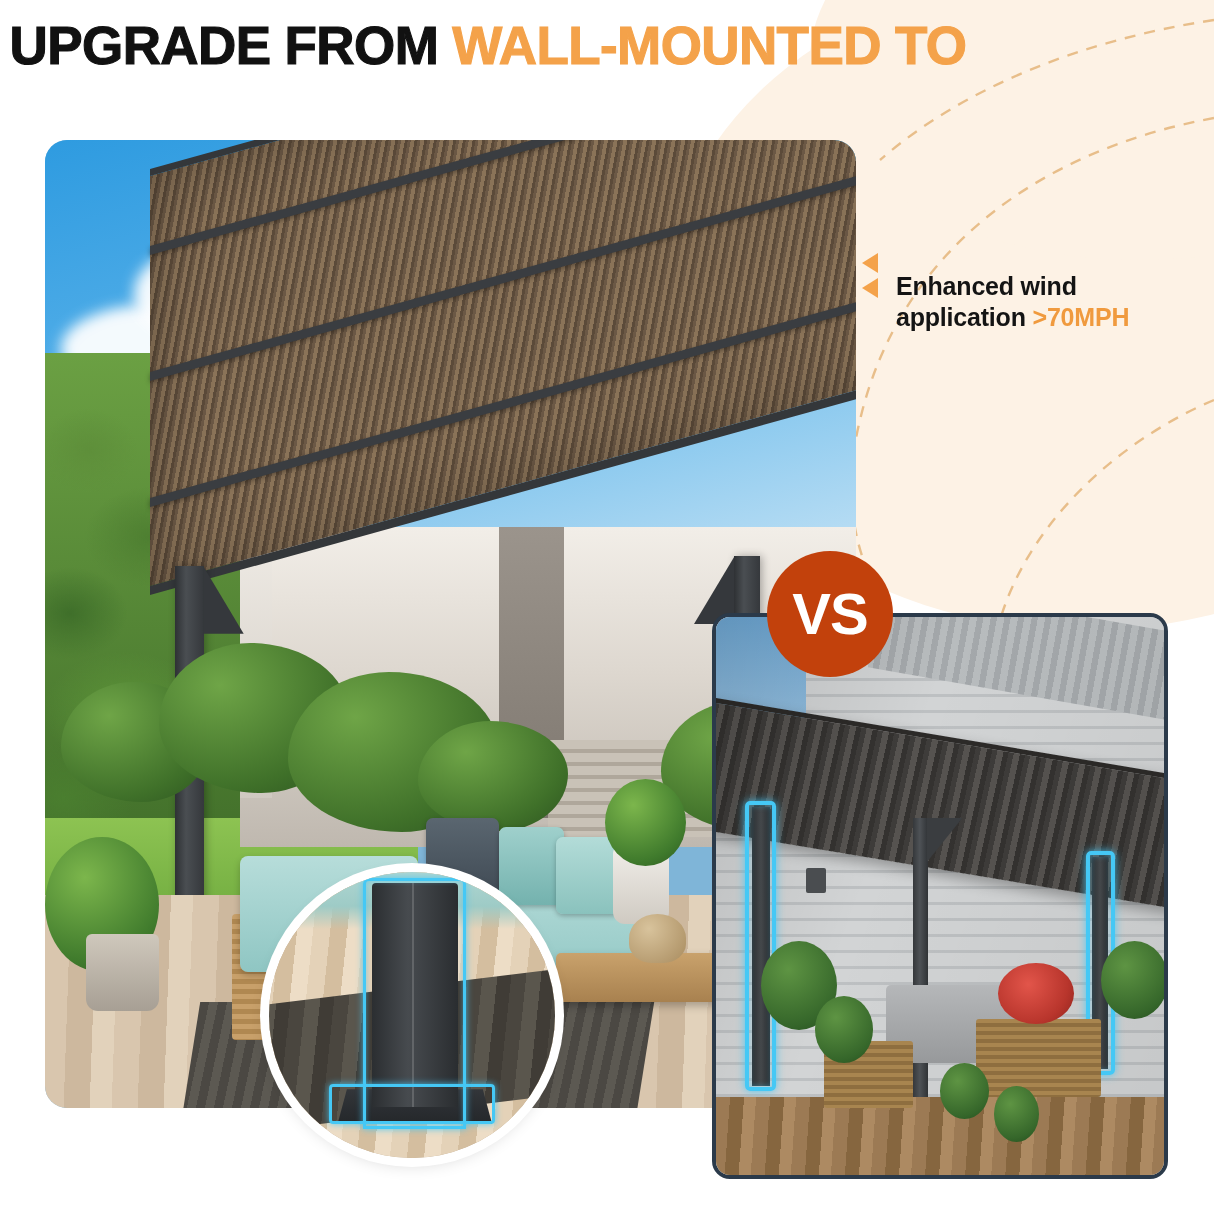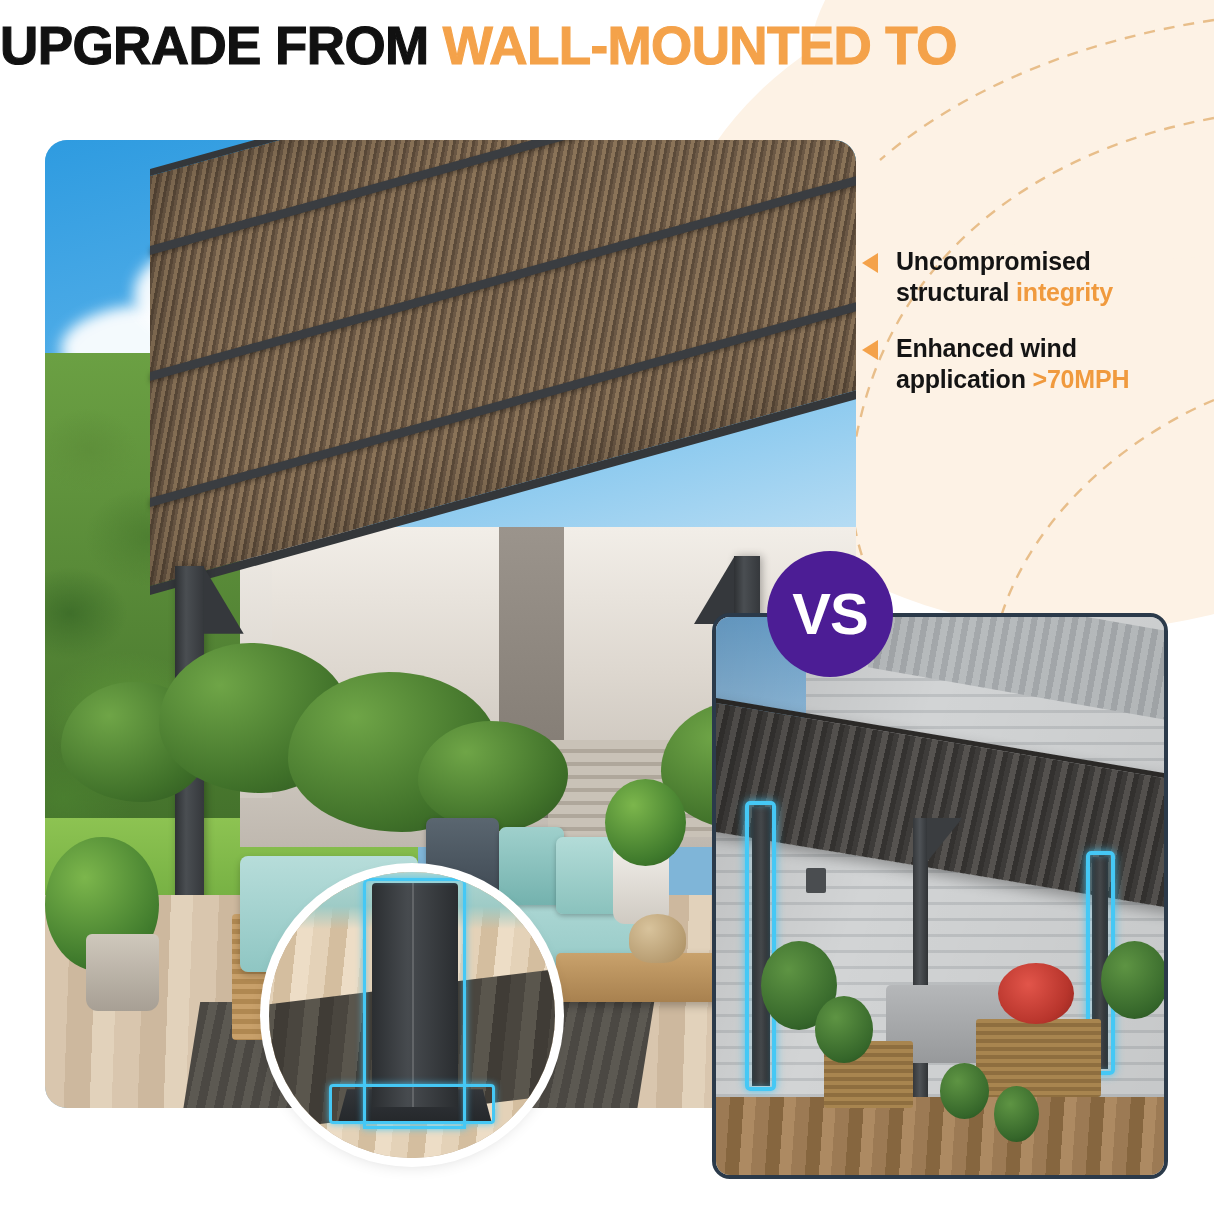--- a/index.html
+++ b/index.html
@@ -11,21 +11,21 @@
     position:relative; overflow:hidden;
     background:#ffffff;
   }
 
   
   #bg-decor { position:absolute; inset:0; z-index:0; pointer-events:none; }
 
   
   .headline {
     position:absolute; left:0; top:18px; width:976px;
-    z-index:5;
+    text-align:center; z-index:5;
     font-family:"Liberation Sans", sans-serif;
     font-weight:700; font-size:53px; line-height:56px;
     letter-spacing:-0.6px;
     color:#111111;
     -webkit-text-stroke:1.1px #111111;
   }
   .headline .line { display:block; white-space:nowrap; }
   .headline .hl { color:#F4A24A; -webkit-text-stroke:1.1px #F4A24A; }
 
   
@@ -184,21 +184,21 @@
   }
   .ci-sofa-top {
     position:absolute; left:0; top:0; width:100%; height:20%;
     background:linear-gradient(180deg,#AFD6D2 0%,#9ECBC6 60%,rgba(158,203,198,0) 100%);
   }
 
   
   .vs-badge {
     position:absolute; left:767px; top:551px;
     width:126px; height:126px; border-radius:50%;
-    background:#4c1d95; z-index:8;
+    background:#c2410c; z-index:8;
     display:flex; align-items:center; justify-content:center;
   }
   .vs-badge span {
     color:#ffffff; font-weight:700; font-size:58px; line-height:58px;
     letter-spacing:-1px; font-family:"Liberation Sans", sans-serif;
   }
 
   
   .right-photo {
     position:absolute; left:712px; top:613px;
@@ -409,21 +409,20 @@
   <div class="rp-plant" style="left:22%;top:68%;width:13%;height:12%;"></div>
   <div class="rp-plant" style="left:86%;top:58%;width:15%;height:14%;"></div>
   <div class="rp-plant" style="left:50%;top:80%;width:11%;height:10%;"></div>
   <div class="rp-plant" style="left:62%;top:84%;width:10%;height:10%;"></div>
 </div>
 
 <div class="bullets">
 
   <div class="bullet">
     <span class="tri"></span>
-    <p><span>Uncompromised structural </span><span class="em">integrity</span><span></span></p>
   </div>
 
   <div class="bullet">
     <span class="tri"></span>
     <p><span>Enhanced wind application </span><span class="em">&gt;70MPH</span><span></span></p>
   </div>
 
 
 </div>
 

